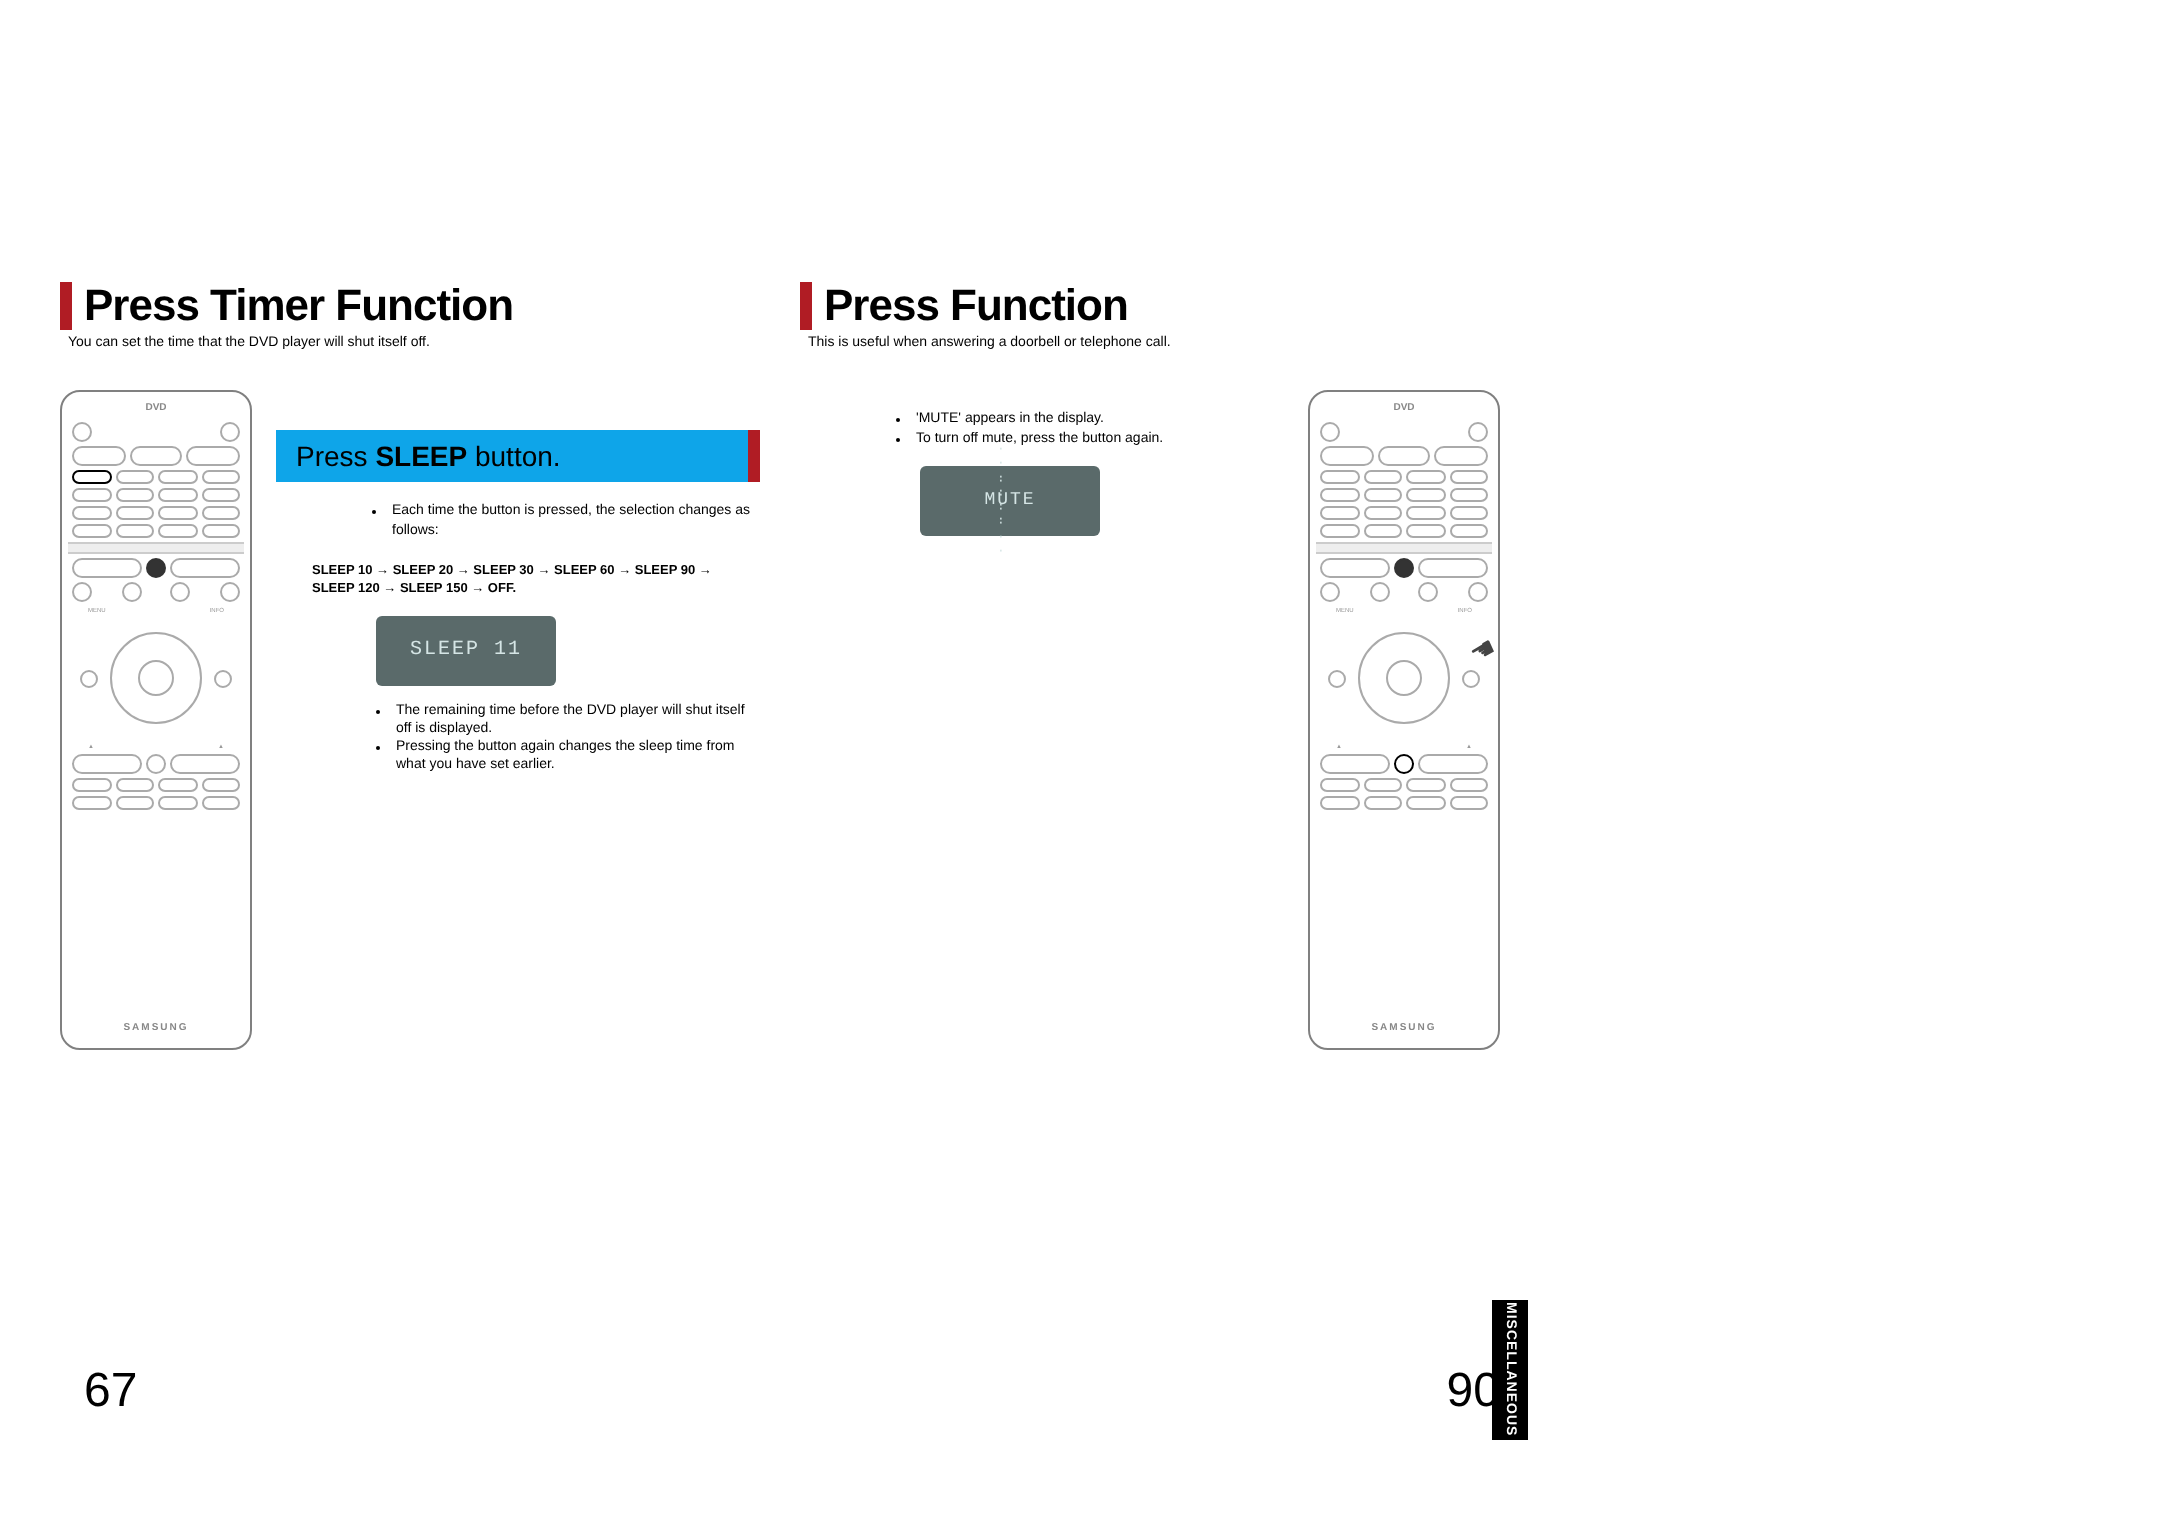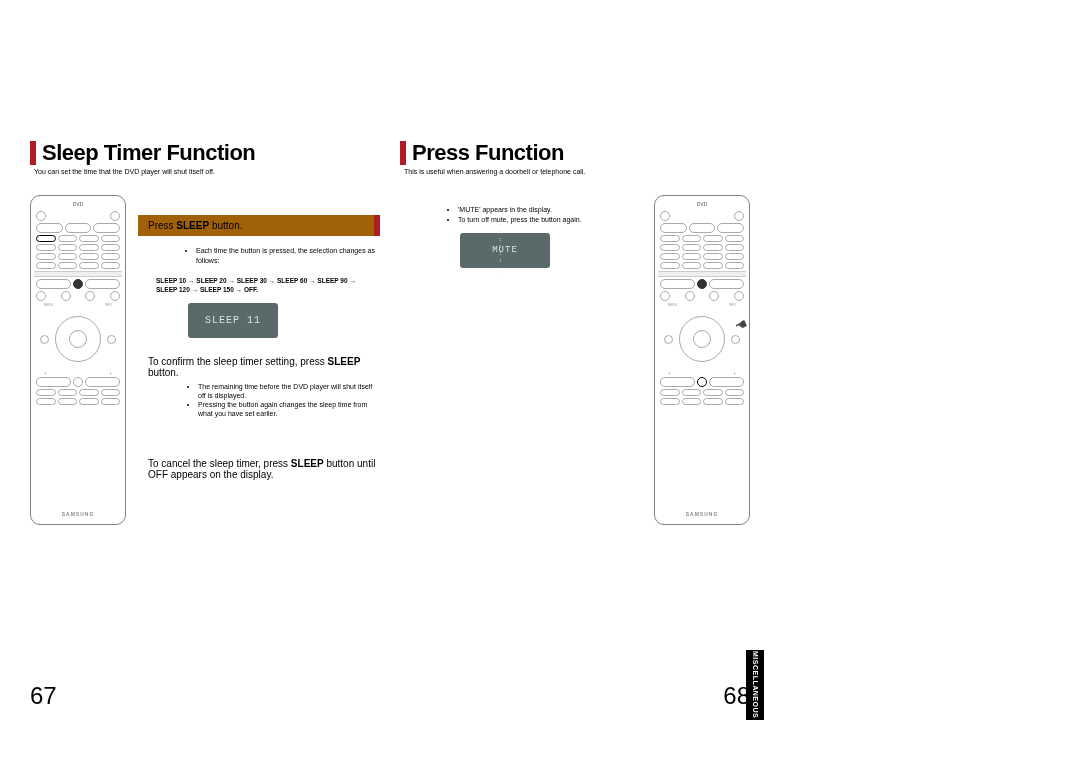--- a/index.html
+++ b/index.html
@@ -62,23 +62,23 @@
   .red-edge-wrap {
     display: flex;
     align-items: stretch;
     margin-top: 20px;
   }
   .red-edge {
     width: 6px;
     background: #b01c24;
   }
   .gray-box {
-    background: #a16207;
+    background: #0ea5e9;
     padding: 5px 10px;
-    font-size: 10px;
+    font-size: 14px;
     flex: 1;
   }
   .bullets {
     font-size: 7px;
     margin: 10px 0 10px 18px;
     line-height: 1.4;
   }
   .bullet-li { list-style: disc; margin-left: 0; padding-left: 0;}
   .sequence {
     font-size: 6.5px;
@@ -113,21 +113,21 @@
     font-size: 7px;
     margin: 2px 0 0 20px;
     line-height: 1.3;
   }
   .page-number {
     position: absolute;
     bottom: -70px;
     font-size: 24px;
     font-weight: 300;
   }
-  .pn-left { left: 0; }
+  .pn-left { left: 12px; }
   .pn-right { right: 0; }
   .side-tab {
     position: absolute;
     right: -14px;
     bottom: -80px;
     width: 18px;
     height: 70px;
     background: #000;
     color: #fff;
     font-size: 7px;
@@ -241,21 +241,21 @@
   }
 </style>
 </head>
 <body>
 
 <div class="spread">
 
   <div class="page">
     <div class="title-row">
       <div class="title-bar"></div>
-      <div class="title-text">Sleep Timer Function</div>
+      <div class="title-text">Press Timer Function</div>
     </div>
     <div class="subtitle">You can set the time that the DVD player will shut itself off.</div>
 
     <div class="content-area">
 
       <div class="remote-col">
         <div class="remote">
           <div class="remote-inner">
             <div class="remote-logo">DVD</div>
             <div class="remote-row">
@@ -351,32 +351,25 @@
         <ul class="bullets">
           <li class="bullet-li">Each time the button is pressed, the selection changes as follows:</li>
         </ul>
         <div class="sequence">SLEEP 10 → SLEEP 20 → SLEEP 30 → SLEEP 60 → SLEEP 90 →</div>
         <div class="sequence">SLEEP 120 → SLEEP 150 → OFF.</div>
 
         <div class="display-screen">
           <span>SLEEP 11</span>
         </div>
 
-        <div class="sec-text">
-          <span>To confirm the sleep timer setting, press </span><b>SLEEP</b><span> button.</span>
-        </div>
         <ul class="sub-bullets">
           <li>The remaining time before the DVD player will shut itself off is displayed.</li>
           <li>Pressing the button again changes the sleep time from what you have set earlier.</li>
         </ul>
 
-        <div class="sec-text" style="margin-top:40px;">
-          <span>To cancel the sleep timer, press </span><b>SLEEP</b><span> button until</span><br>
-          <span>OFF appears on the display.</span>
-        </div>
       </div>
     </div>
 
     <div class="page-number pn-left">67</div>
   </div>
 
   <div class="page-right">
     <div class="title-row">
       <div class="title-bar"></div>
       <div class="title-text">Press Function</div>
@@ -481,17 +474,17 @@
                 <div class="rbtn pill"></div>
                 <div class="rbtn pill"></div>
                 <div class="rbtn pill"></div>
               </div>
             <div class="brand-bottom">SAMSUNG</div>
           </div>
         </div>
       </div>
     </div>
 
-    <div class="page-number pn-right">68</div>
+    <div class="page-number pn-right">90</div>
     <div class="side-tab">MISCELLANEOUS</div>
   </div>
 
 </div>
 
 </body></html>

